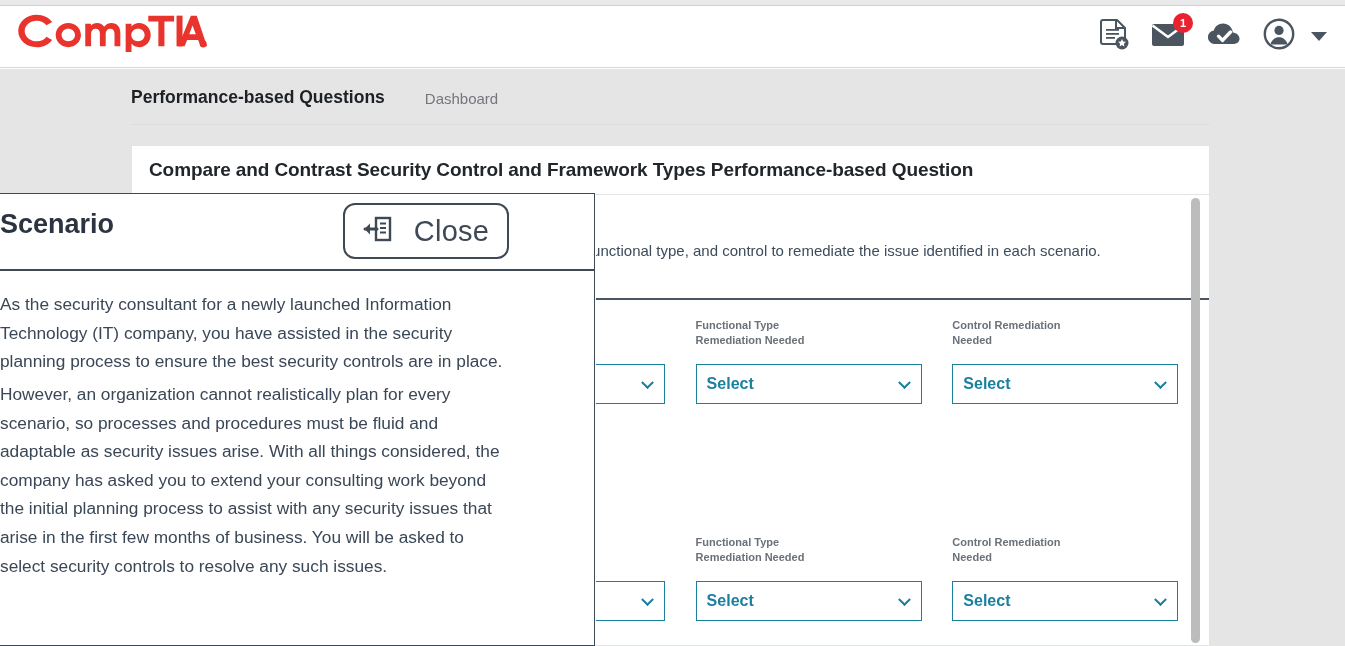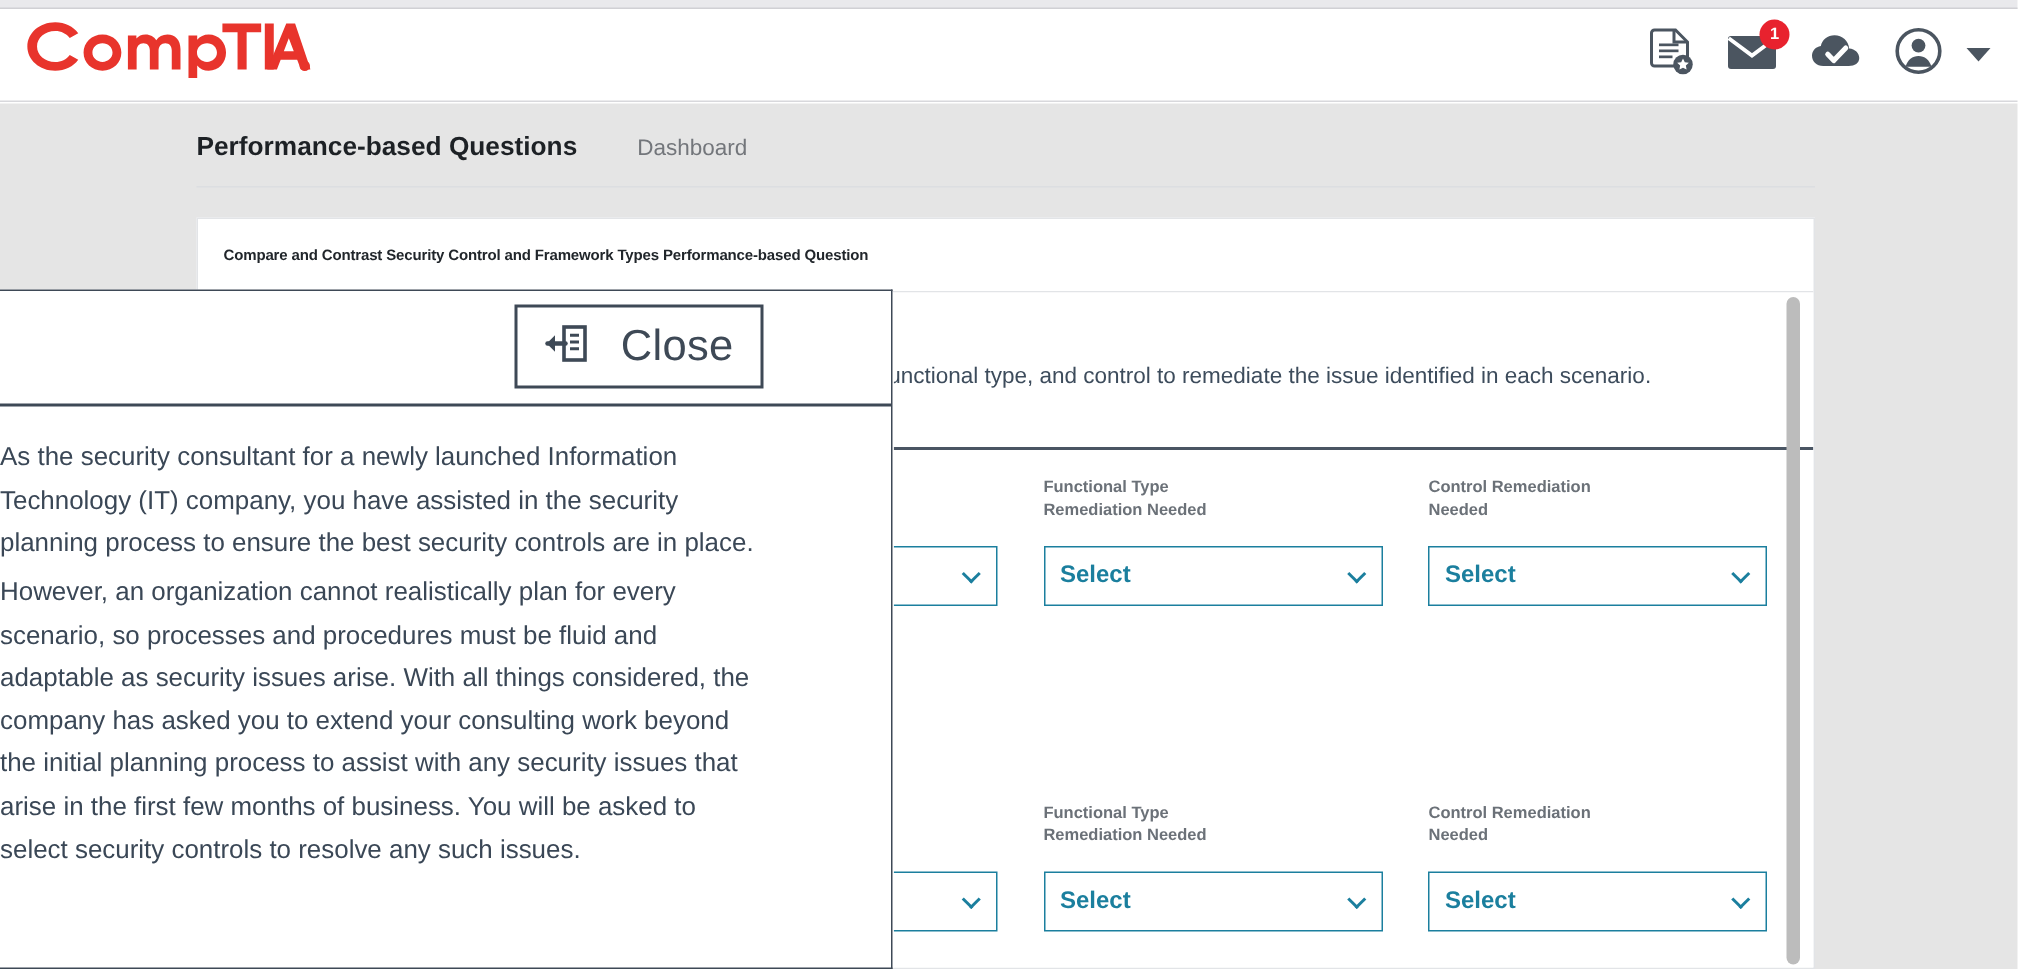--- a/index.html
+++ b/index.html
@@ -83,21 +83,21 @@
     border: 1px solid #e2e4e7;
     overflow: hidden;
   }
   .card-header {
     height: 49px;
     border-bottom: 1px solid #e2e4e7;
     display: flex; align-items: center;
     padding-left: 17px;
   }
   .card-header-title {
-    font-size: 10px; font-weight: bold; color: #21262b;
+    font-size: 19px; font-weight: bold; color: #21262b;
     letter-spacing: -0.1px;
   }
 
   
   .card-body {
     position: relative;
     height: 452px;
     background: #ffffff;
     overflow: hidden;
   }
@@ -211,21 +211,21 @@
     font-size: 27px; font-weight: bold;
     color: #2b3440;
     line-height: 1.2;
   }
   .close-btn {
     position: absolute;
     right: 85px; top: 9px;
     height: 56px;
     min-width: 153px;
     border: 2.5px solid #3e4956;
-    border-radius: 0;
+    border-radius: 12px;
     background: #ffffff;
     display: flex; align-items: center; justify-content: center;
     gap: 21px;
     padding: 0 18px;
     cursor: pointer;
   }
   .close-label {
     font-size: 29px; color: #3e4956;
     line-height: 1;
     letter-spacing: 0.2px;
@@ -401,20 +401,21 @@
       <div class="vscroll">
         <div class="vscroll-thumb"></div>
       </div>
 
     </div>
   </div>
 
   <div class="modal">
 
     <div class="modal-head">
+      <div class="modal-title">Scenario</div>
 
       <div class="close-btn">
         <span>
           <svg width="30" height="28" viewBox="0 0 30 28">
             <rect x="13" y="3" width="14" height="22" fill="none" stroke="#3e4956" stroke-width="2.4"></rect>
             <rect x="17" y="7.5" width="6" height="2" fill="#3e4956"></rect>
             <rect x="17" y="12" width="6" height="2" fill="#3e4956"></rect>
             <rect x="17" y="16.5" width="6" height="2" fill="#3e4956"></rect>
             <path d="M14 14H2" stroke="#3e4956" stroke-width="3" stroke-linecap="round"></path>
             <path d="M7 8.5L1.5 14 7 19.5z" fill="#3e4956"></path>

